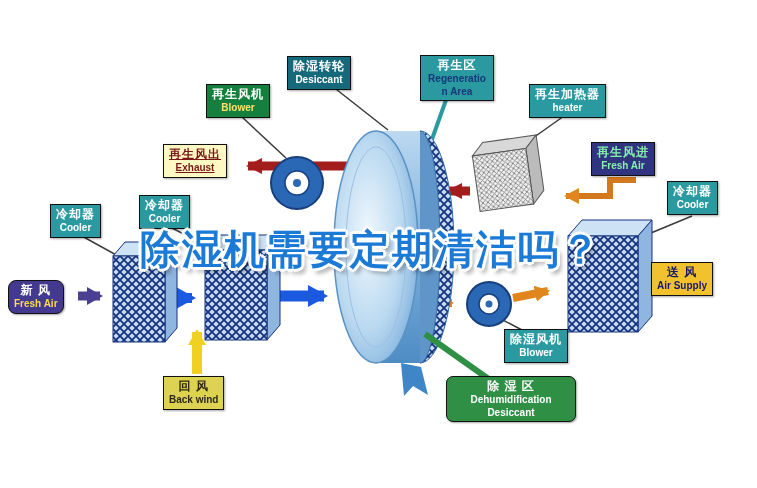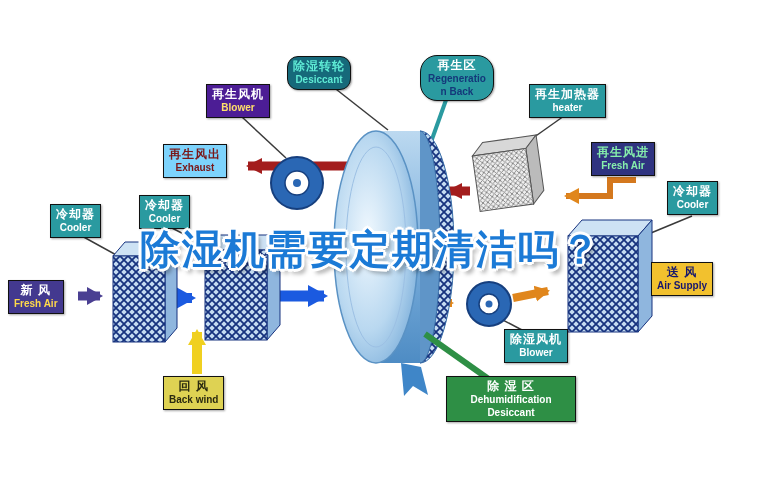--- a/index.html
+++ b/index.html
@@ -5,31 +5,31 @@
   html,body{margin:0;padding:0;background:#fff;}
   #stage{position:relative;width:757px;height:488px;background:#ffffff;overflow:hidden;
          font-family:"Liberation Sans",sans-serif;}
   #diagram{position:absolute;left:0;top:0;z-index:0;}
   .label{position:absolute;z-index:2;border:1px solid #111;text-align:center;
          padding:2px 5px;line-height:1.25;font-weight:bold;
          box-shadow:1px 1px 2px rgba(0,0,0,.35);}
   .label .zh{display:block;font-size:12px;letter-spacing:1px;white-space:nowrap;}
   .label .en{display:block;font-size:10px;}
   .teal{background:#2a9aa0;color:#ffffff;}
-  .tealdark{background:#16697a;color:#5eead4;border-radius:11px;}
-  .purple{background:#4c1d95;color:#ffffff;}
+  .tealdark{background:#16697a;color:#ffffff;}
+  .purple{background:#15803d;color:#ffffff;}
   .purple .en{color:#ffe06a;}
   .indigo{background:#2f3380;color:#86efac;}
-  .orangeL{background:#7dd3fc;color:#7a1616;}
+  .orangeL{background:#fef9c3;color:#7a1616;text-decoration:underline;}
   .yellowL{background:#f2c12e;color:#16166e;}
   .olive{background:#ded253;color:#2a2a10;}
-  .green{background:#2e8f45;color:#ffffff;}
-  .navyP{background:#43398f;color:#ffffff;}
+  .green{background:#2e8f45;color:#ffffff;border-radius:7px;}
+  .navyP{background:#43398f;color:#ffffff;border-radius:8px;}
   .navyP .en{color:#ffd94a;}
-  .regen-area-label{width:62px;border-radius:17px;}
+  .regen-area-label{width:62px;}
   .regen-area-label .en{color:#14387a;word-break:break-all;}
   .district-label{width:118px;}
   #title{position:absolute;left:140px;top:222px;z-index:5;white-space:nowrap;
          font-weight:bold;font-size:40px;letter-spacing:2px;color:#1b7ad6;
          text-shadow:-2px -2px 0 #fff,2px -2px 0 #fff,-2px 2px 0 #fff,2px 2px 0 #fff,
                      0 -3px 0 #fff,0 3px 0 #fff,-3px 0 0 #fff,3px 0 0 #fff,
                      4px 5px 4px rgba(0,0,0,.35);}
 </style>
 </head>
 <body>
@@ -148,21 +148,21 @@
     <span class="en">Blower</span>
   </div>
 
   <div class="label tealdark" style="left:287px;top:56px;">
     <span class="zh">除湿转轮</span>
     <span class="en">Desiccant</span>
   </div>
 
   <div class="label teal regen-area-label" style="left:420px;top:55px;">
     <span class="zh">再生区</span>
-    <span class="en">Regeneration Back</span>
+    <span class="en">Regeneration Area</span>
   </div>
 
   <div class="label teal" style="left:529px;top:84px;">
     <span class="zh">再生加热器</span>
     <span class="en">heater</span>
   </div>
 
   <div class="label orangeL" style="left:163px;top:144px;">
     <span class="zh">再生风出</span>
     <span class="en">Exhaust</span>

